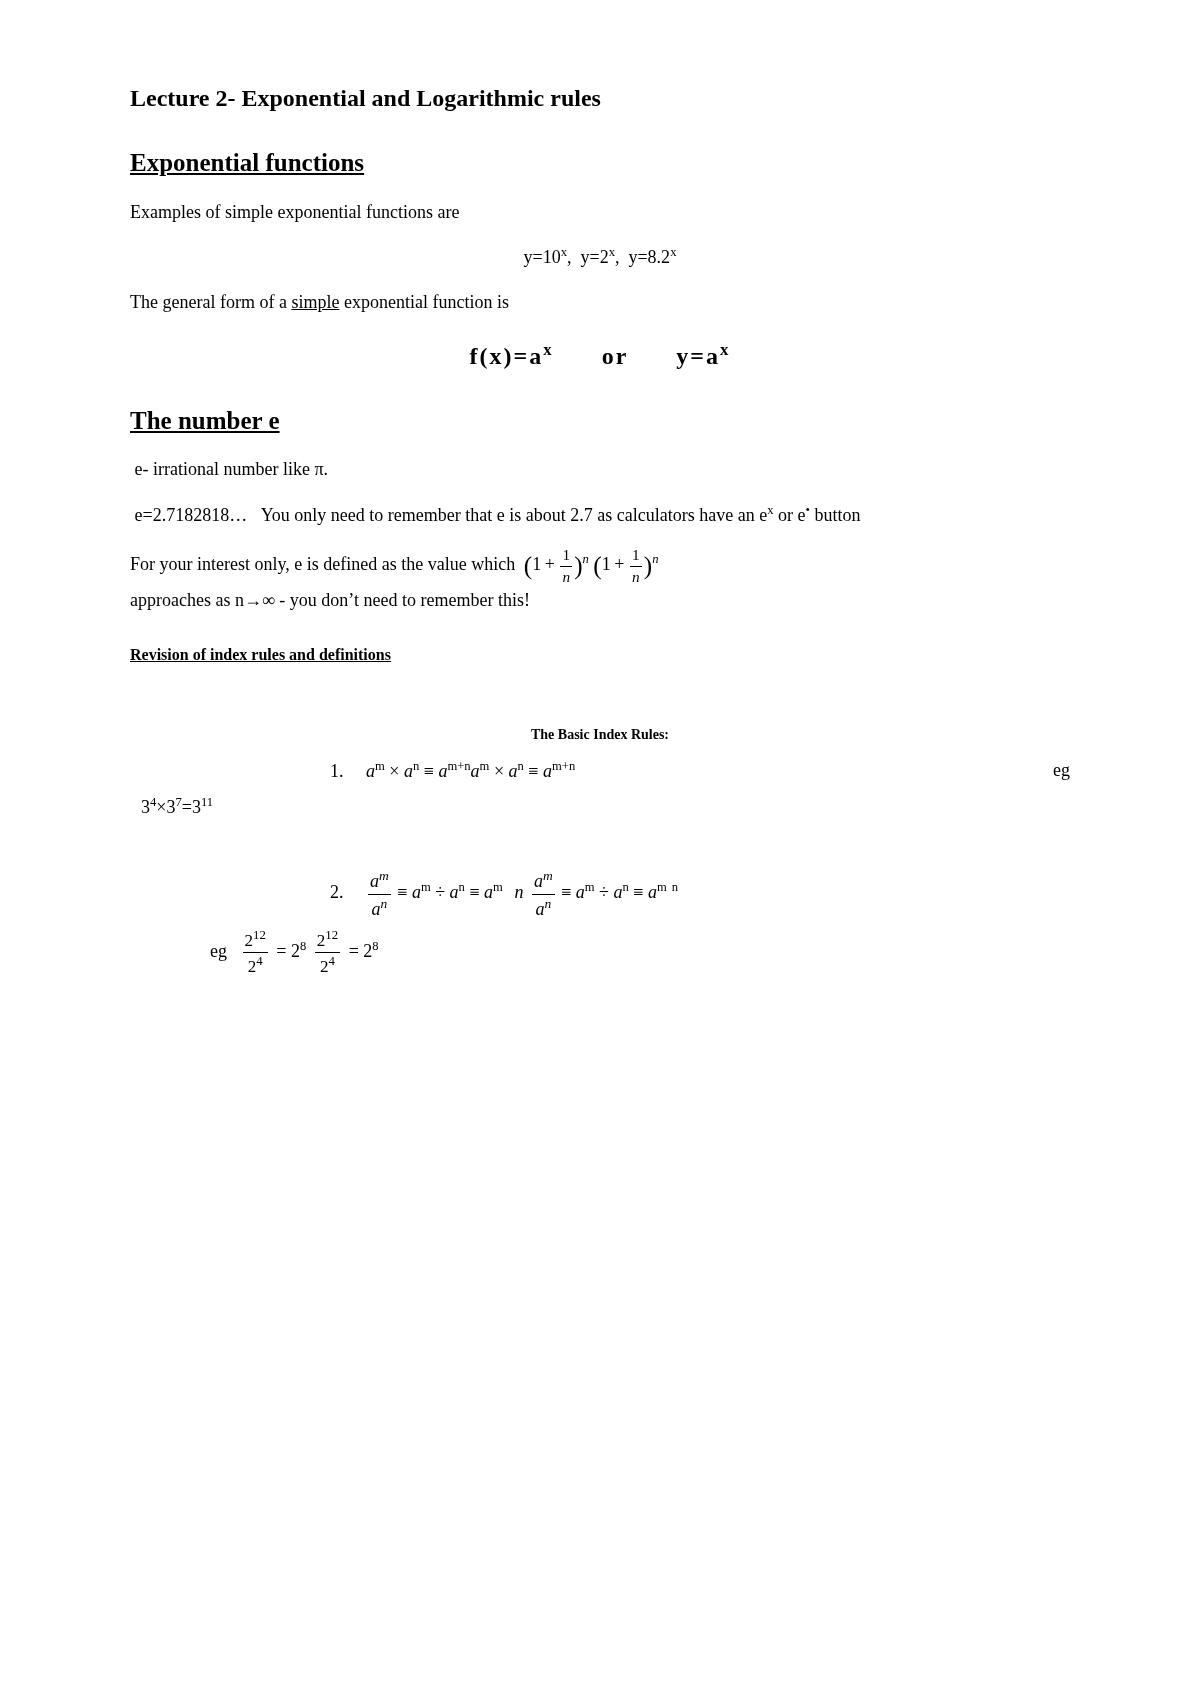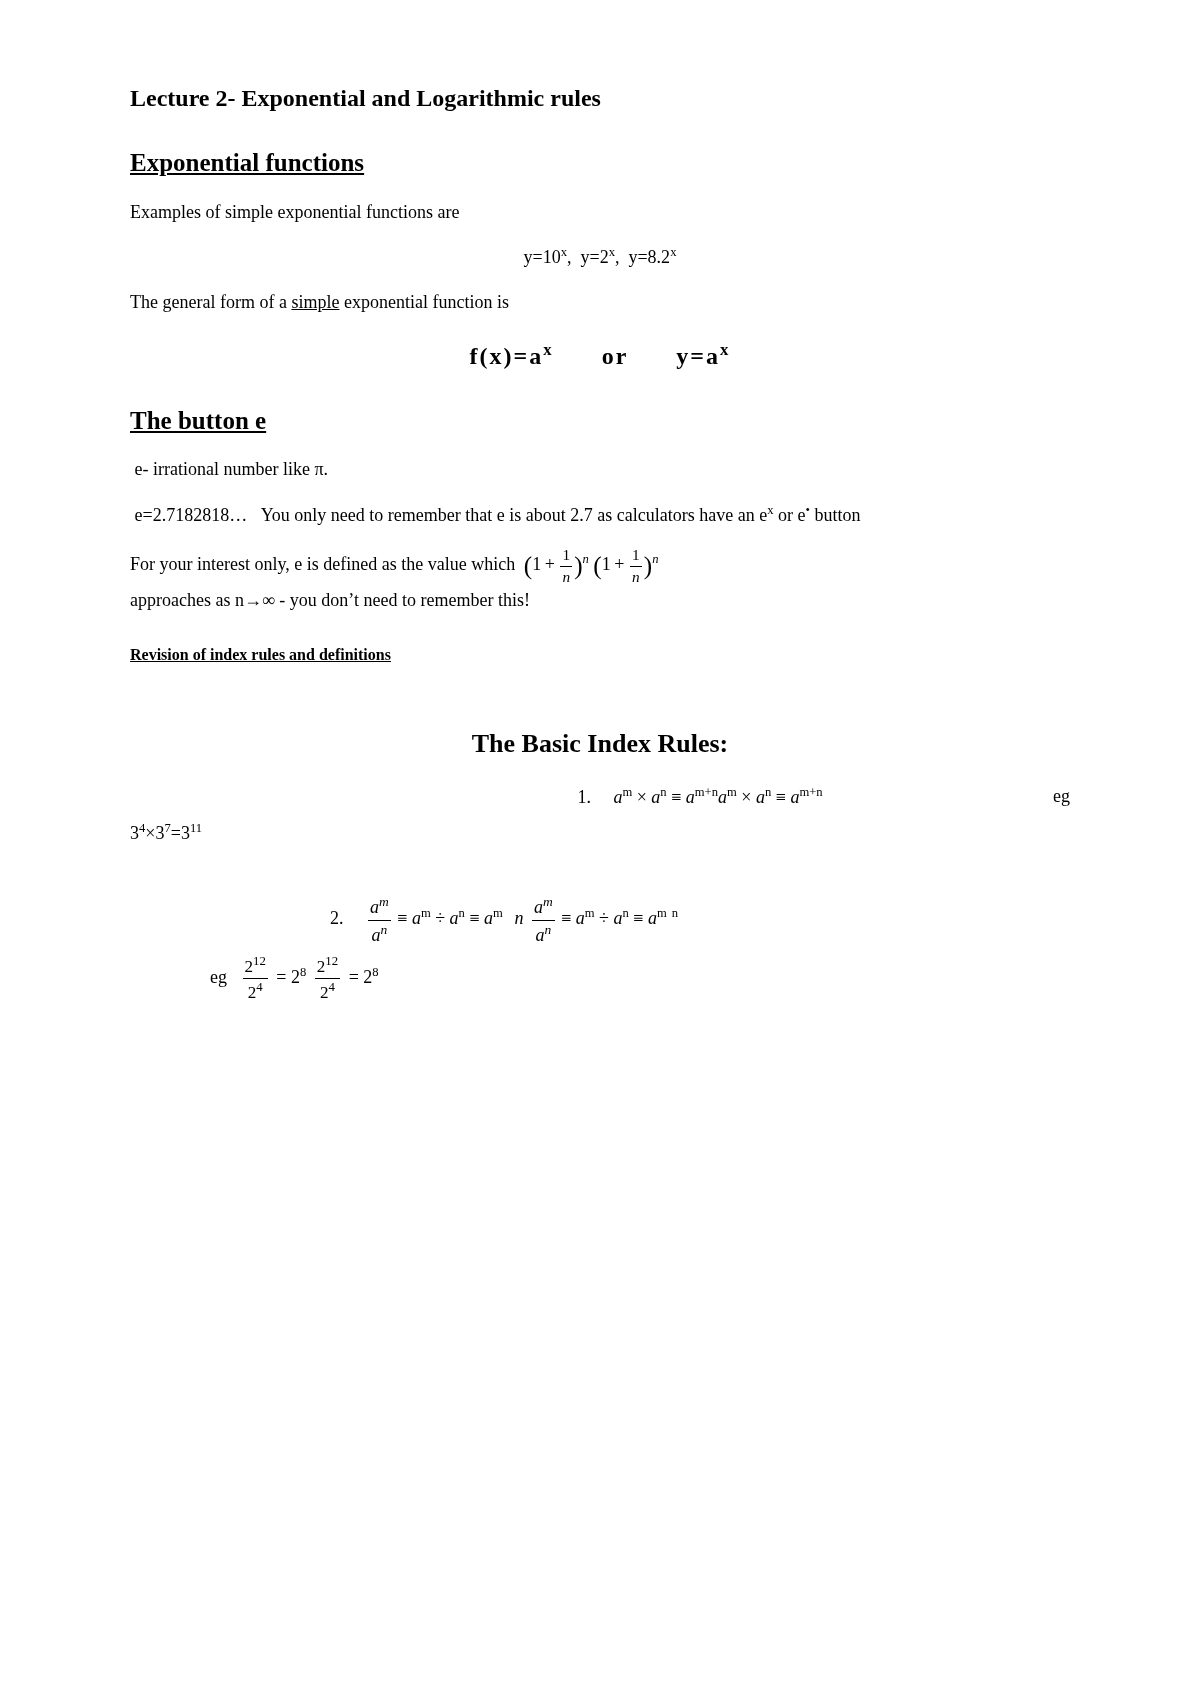--- a/index.html
+++ b/index.html
@@ -66,29 +66,29 @@
 
     .index-rules-heading {
       font-size: 16px;
       font-weight: bold;
       text-decoration: underline;
       margin-bottom: 30px;
     }
 
     .basic-index-rules-title {
       font-weight: bold;
-      font-size: 26px;
-      text-align: center;
-      margin-bottom: 20px;
+      font-size: 14px;
+      text-align: center;
+      margin-bottom: 12px;
     }
 
     .eg-line {
       font-size: 18px;
       margin-bottom: 20px;
-      margin-left: 0px;
+      margin-left: 11px;
     }
 
     .frac {
       display: inline-flex;
       flex-direction: column;
       align-items: center;
       vertical-align: middle;
       font-size: 0.85em;
       line-height: 1.2;
       margin: 0 2px;
@@ -144,21 +144,21 @@
       <span>The general form of a </span><span class="underline-word">simple</span><span> exponential function is</span>
     </div>
 
     <div class="formula-block">
       f(x)=a<sup>x</sup>&nbsp;&nbsp;&nbsp;&nbsp;&nbsp;&nbsp;or&nbsp;&nbsp;&nbsp;&nbsp;&nbsp;&nbsp;y=a<sup>x</sup>
     </div>
 
   </div>
 
   <div class="section">
-    <div class="section-heading">The button e</div>
+    <div class="section-heading">The number e</div>
 
     <div class="paragraph">
       &nbsp;e- irrational number like π.
     </div>
     <div class="paragraph">
       &nbsp;e=2.7182818…&nbsp;&nbsp;&nbsp;You only need to remember that e is about 2.7 as calculators have an e<sup>x</sup> or e<sup>•</sup> button
     </div>
 
     <div class="paragraph approaches-line">
       For your interest only, e is defined as the value which
@@ -179,21 +179,21 @@
 
   <div class="section">
     <div class="index-rules-heading">Revision of index rules and definitions</div>
 
     <br>
 
     <div class="basic-index-rules-title">The Basic Index Rules:</div>
 
     
     <div style="position: relative; margin-bottom: 8px;">
-      <div style="margin-left: 200px; text-align: center;">
+      <div style="margin-left: 200px;">
         1.&nbsp;&nbsp;&nbsp;&nbsp;
         <i>a</i><sup>m</sup> × <i>a</i><sup>n</sup> ≡ <i>a</i><sup>m+n</sup><i>a</i><sup>m</sup> × <i>a</i><sup>n</sup> ≡ <i>a</i><sup>m+n</sup>
         <span style="position: absolute; right: 0;">eg</span>
       </div>
     </div>
     <div class="eg-line">
       3<sup>4</sup>×3<sup>7</sup>=3<sup>11</sup>
     </div>
 
     <br>

